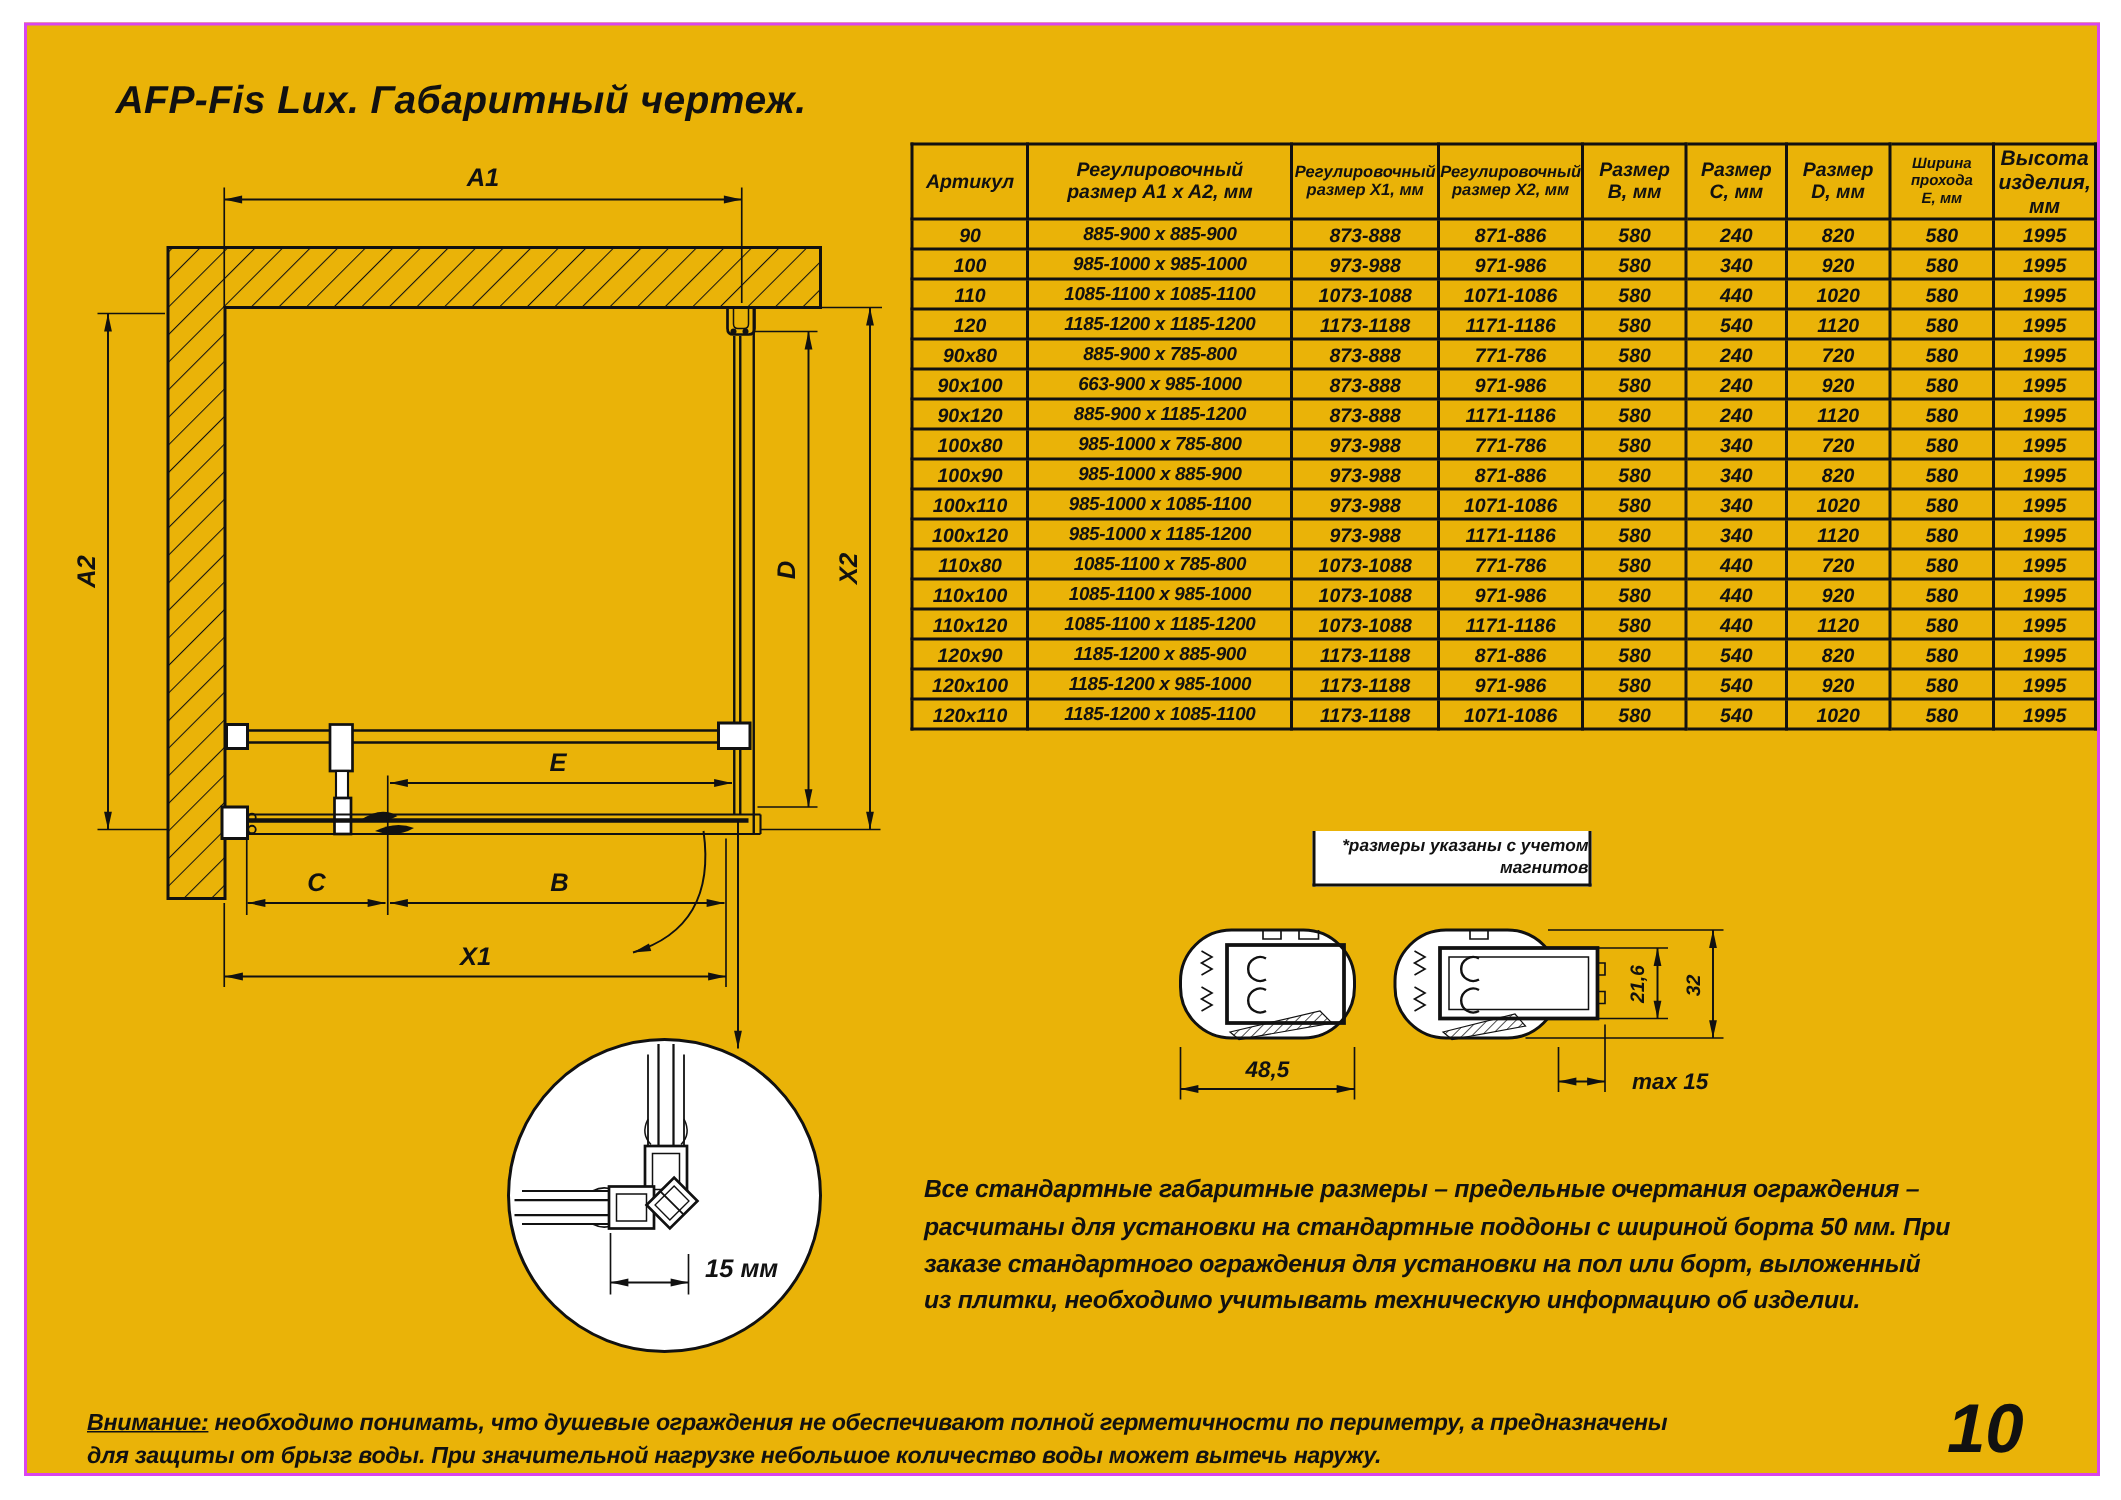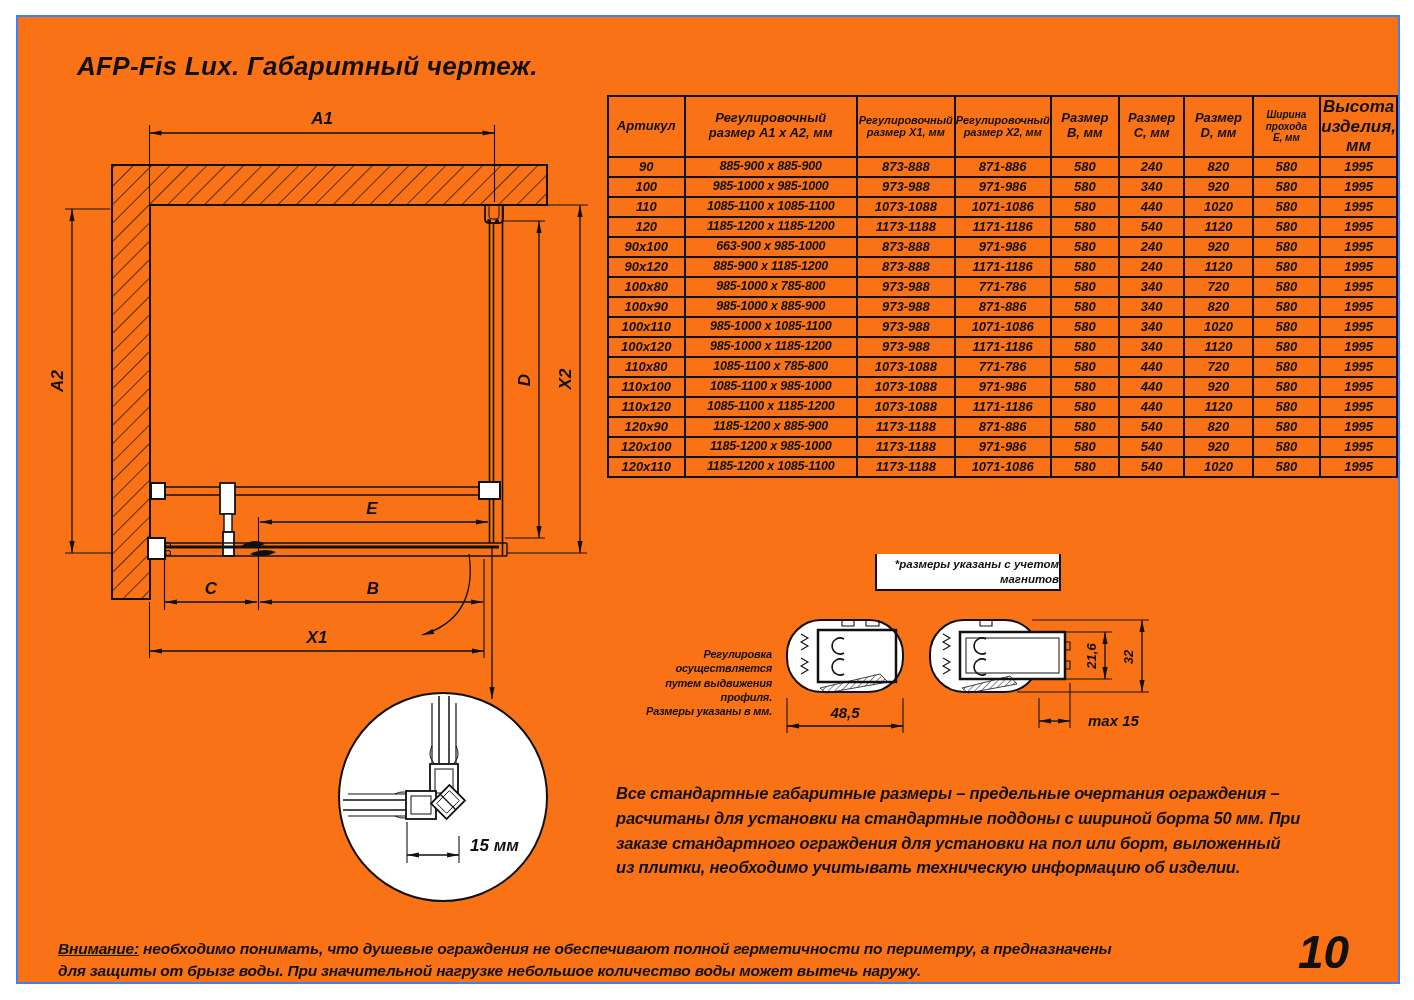--- a/index.html
+++ b/index.html
@@ -1,35 +1,35 @@
 <!DOCTYPE html>
 <html><head>
 <meta charset="utf-8">
 <style>
   html,body{margin:0;padding:0;background:#fff;}
   body{width:1414px;height:1000px;position:relative;font-family:"Liberation Sans",sans-serif;color:#111;overflow:hidden;}
-  .frame{position:absolute;left:16px;top:15px;width:1380px;height:965px;border:2px solid #3b82f6;background:#f97316;}
+  .frame{position:absolute;left:16px;top:15px;width:1380px;height:965px;border:2px solid #d946ef;background:#eab308;}
   .title{position:absolute;left:59px;top:34px;font:italic bold 26px "Liberation Sans",sans-serif;letter-spacing:.3px;}
   svg.art{position:absolute;left:0;top:0;}
   .ln{stroke:#111;fill:none;}
   .dl{stroke:#111;stroke-width:1.3;fill:none;}
   .ext{stroke:#111;stroke-width:1.1;fill:none;}
   text.dim{font:italic bold 17px "Liberation Sans",sans-serif;fill:#111;}
   text.dim-sm{font:italic bold 13px "Liberation Sans",sans-serif;fill:#111;}
   text.dim-md{font:italic bold 15px "Liberation Sans",sans-serif;fill:#111;}
   .tblwrap{position:absolute;left:589px;top:78px;}
   table.tbl{border-collapse:collapse;table-layout:fixed;}
   .tbl th,.tbl td{border:2px solid #111;text-align:center;vertical-align:middle;padding:0;white-space:pre-line;overflow:hidden;}
   .tbl th{height:44px;font:italic bold 13px/1.15 "Liberation Sans",sans-serif;}
   .tbl td{height:18px;font:italic bold 13px/1 "Liberation Sans",sans-serif;}
   .tbl .c0{width:76px}.tbl .c1{width:176px}.tbl .c2{width:96px}.tbl .c3{width:88px}
   .tbl .c4{width:68px}.tbl .c5{width:65px}.tbl .c6{width:68px}.tbl .c7{width:68px}.tbl .c8{width:66px}
   .tbl th.c2,.tbl th.c3{font-size:11px}
   .tbl th.c7{font-size:10px}
-  .tbl th.c8{font-size:17px}
+  .tbl th.c8{font-size:14px}
   .tbl td.c1{font-size:12.5px;letter-spacing:-.2px}
   .footnote{position:absolute;left:857px;top:537px;width:182px;height:32px;border:2px solid #111;border-top:none;
             font:italic bold 11.5px/1.3 "Liberation Sans",sans-serif;text-align:right;white-space:pre-line;padding-top:3px;background:#fff;}
   .pre{white-space:pre-line;}
   .adjust-note{position:absolute;left:598px;top:630px;width:156px;text-align:right;
                font:italic bold 11px/1.3 "Liberation Sans",sans-serif;letter-spacing:-.2px;}
   .info{position:absolute;left:598px;top:764px;width:810px;
         font:italic bold 16.5px/1.5 "Liberation Sans",sans-serif;letter-spacing:-.2px;}
   .warning{position:absolute;left:40px;top:921px;width:1100px;
            font:italic bold 15.5px/1.4 "Liberation Sans",sans-serif;letter-spacing:-.2px;}
@@ -274,20 +274,31 @@
             <td class="c1">1185-1200 x 1185-1200</td>
             <td class="c2">1173-1188</td>
             <td class="c3">1171-1186</td>
             <td class="c4">580</td>
             <td class="c5">540</td>
             <td class="c6">1120</td>
             <td class="c7">580</td>
             <td class="c8">1995</td>
           </tr>
           <tr>
+            <td class="c0">90x80</td>
+            <td class="c1">885-900 x 785-800</td>
+            <td class="c2">873-888</td>
+            <td class="c3">771-786</td>
+            <td class="c4">580</td>
+            <td class="c5">240</td>
+            <td class="c6">720</td>
+            <td class="c7">580</td>
+            <td class="c8">1995</td>
+          </tr>
+          <tr>
             <td class="c0">90x100</td>
             <td class="c1">663-900 x 985-1000</td>
             <td class="c2">873-888</td>
             <td class="c3">971-986</td>
             <td class="c4">580</td>
             <td class="c5">240</td>
             <td class="c6">920</td>
             <td class="c7">580</td>
             <td class="c8">1995</td>
           </tr>
@@ -411,23 +422,20 @@
             <td class="c6">1020</td>
             <td class="c7">580</td>
             <td class="c8">1995</td>
           </tr>
         </tbody>
     </table>
   </div>
   <div class="footnote">*размеры указаны с учетом
 магнитов</div>
 
-  <div class="adjust-note pre">Регулировка осуществляется
-путем выдвижения профиля.
-Размеры указаны в мм.</div>
   <div class="info pre">Все стандартные габаритные размеры – предельные очертания ограждения –
 расчитаны для установки на стандартные поддоны с шириной борта 50 мм. При
 заказе стандартного ограждения для установки на пол или борт, выложенный
 из плитки, необходимо учитывать техническую информацию об изделии.</div>
   <div class="warning"><span class="u">Внимание:</span><span class="pre"> необходимо понимать, что душевые ограждения не обеспечивают полной герметичности по периметру, а предназначены
 для защиты от брызг воды. При значительной нагрузке небольшое количество воды может вытечь наружу.</span></div>
   <div class="pageno">10</div>
 </div>
 
 </body></html>

